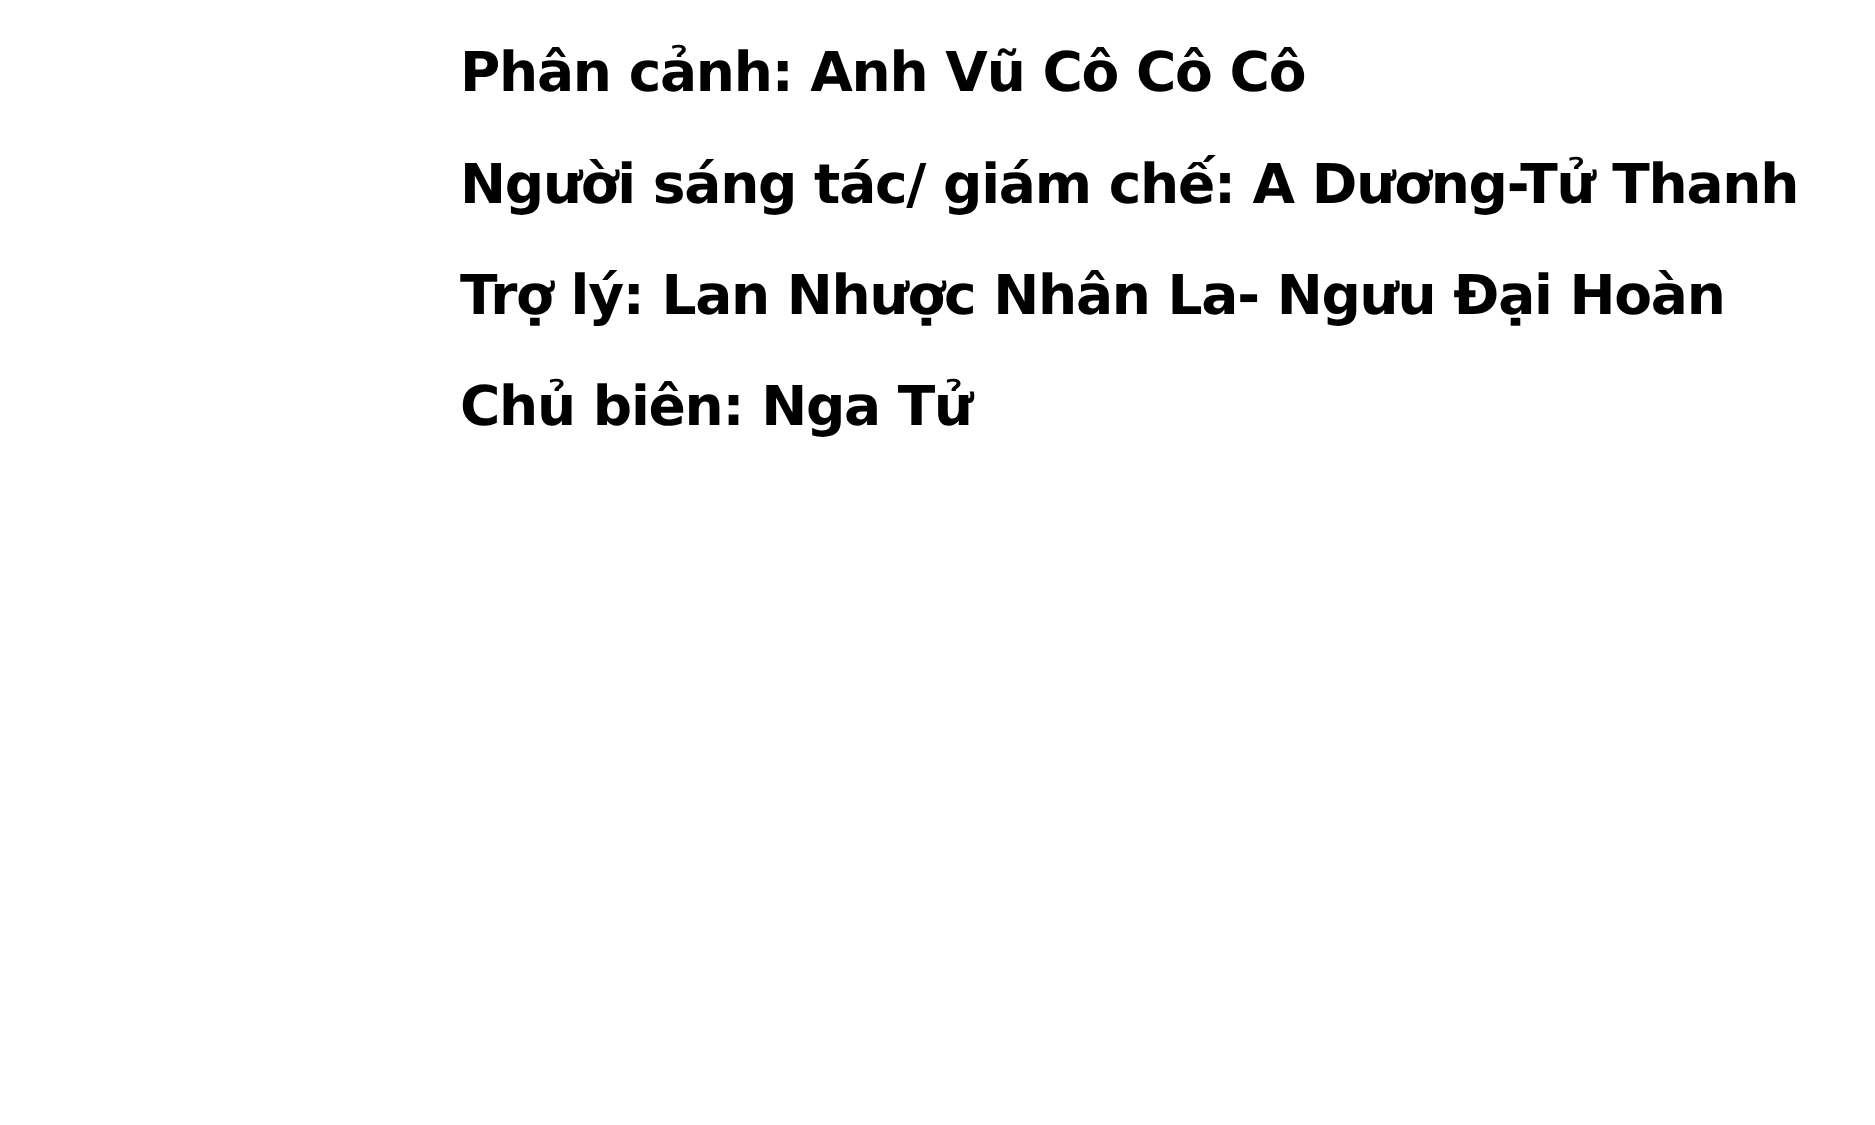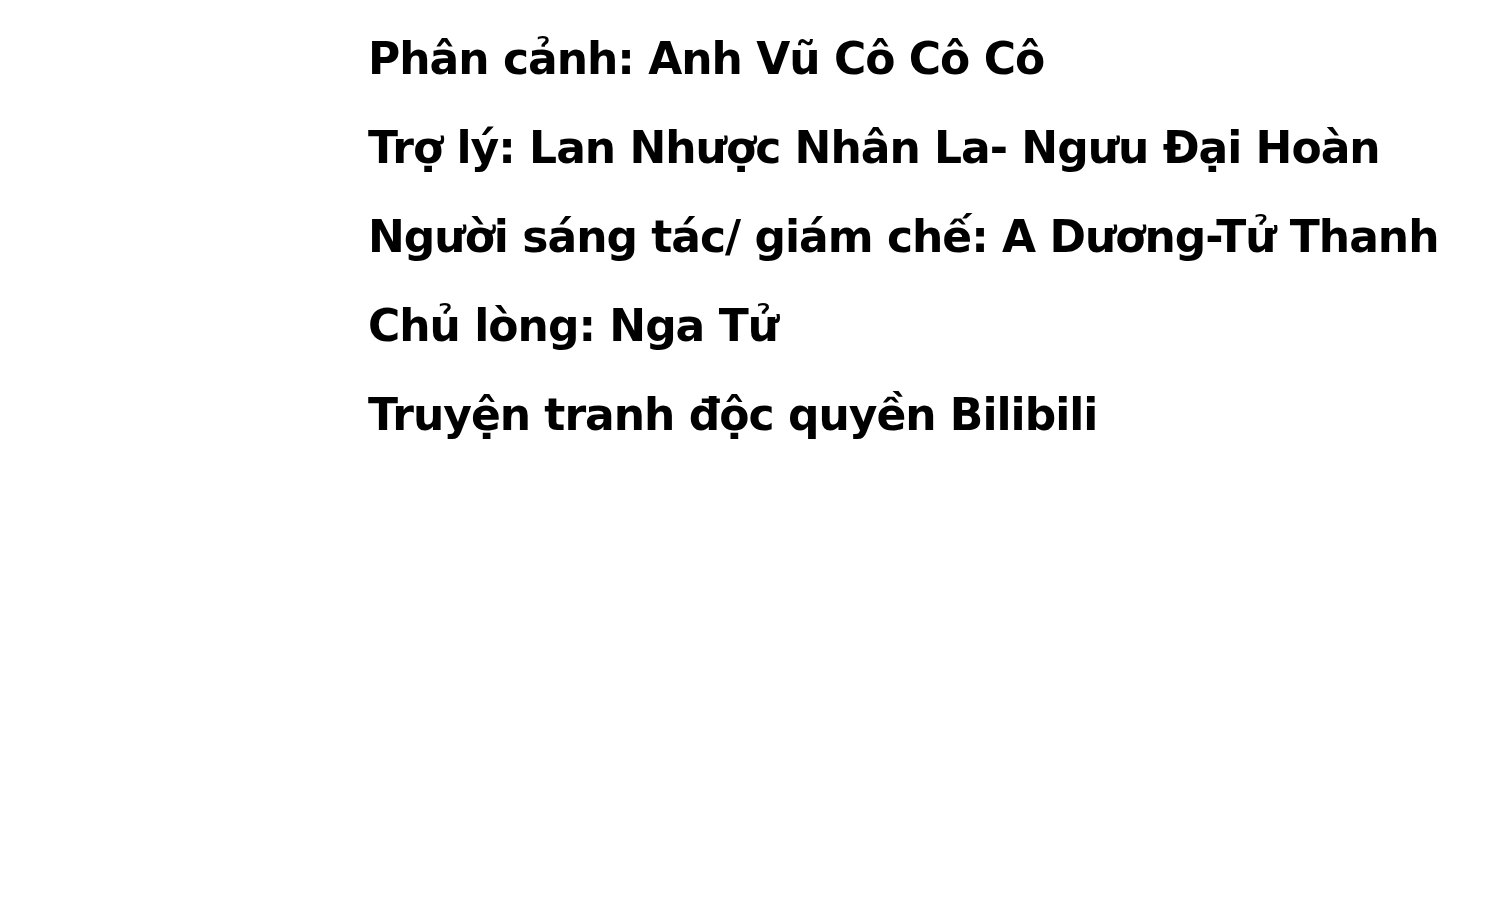--- a/index.html
+++ b/index.html
@@ -36,18 +36,17 @@
     white-space: nowrap;
     font-family: "DejaVu Sans", "Liberation Sans", sans-serif;
   }
 </style>
 </head>
 <body>
 
 <div class="credits-page">
   <div class="credits-block">
     <div class="credit-line">Phân cảnh: Anh Vũ Cô Cô Cô</div>
+    <div class="credit-line">Người sáng tác/ giám chế: A Dương-Tử Thanh</div>
     <div class="credit-line">Trợ lý: Lan Nhược Nhân La- Ngưu Đại Hoàn</div>
-    <div class="credit-line">Người sáng tác/ giám chế: A Dương-Tử Thanh</div>
-    <div class="credit-line">Chủ lòng: Nga Tử</div>
-    <div class="credit-line">Truyện tranh độc quyền Bilibili</div>
+    <div class="credit-line">Chủ biên: Nga Tử</div>
   </div>
 </div>
 
 </body></html>

